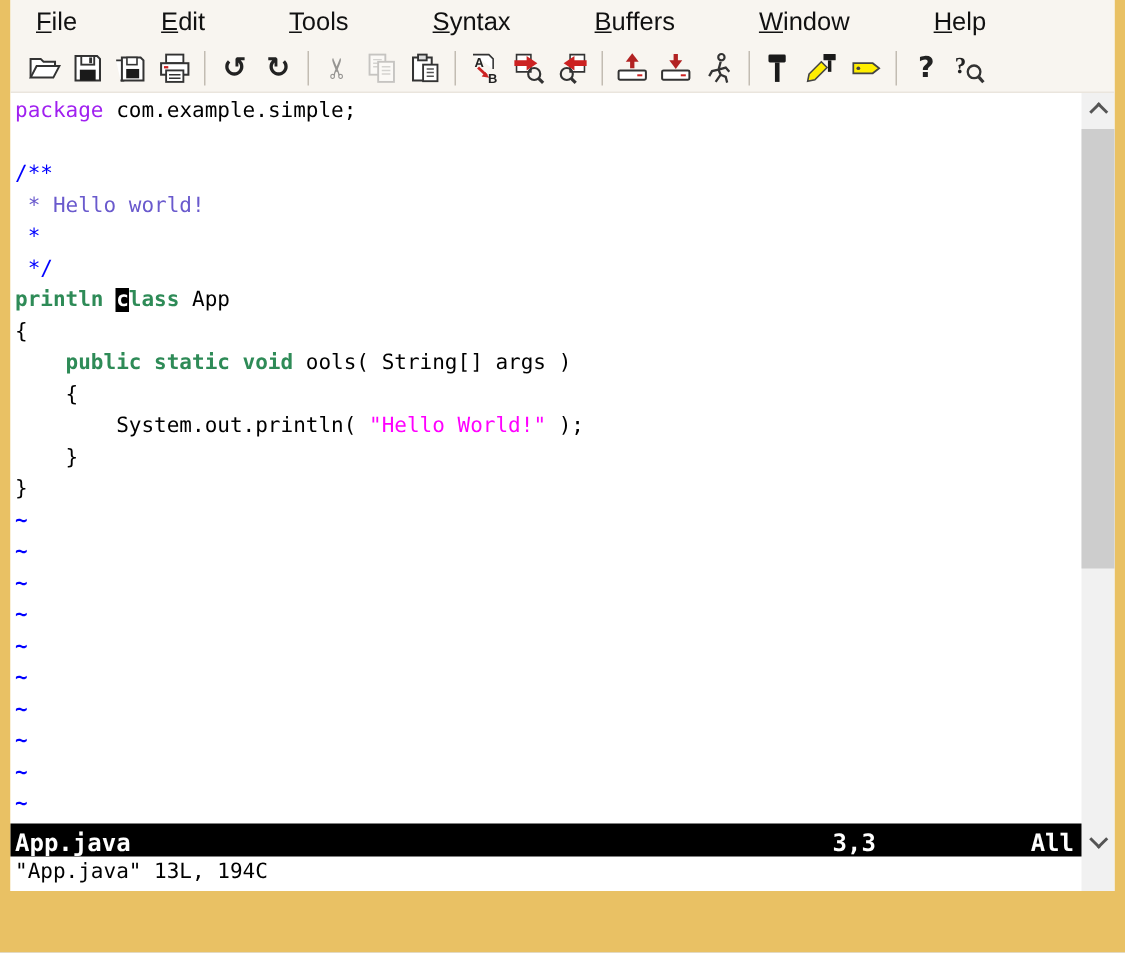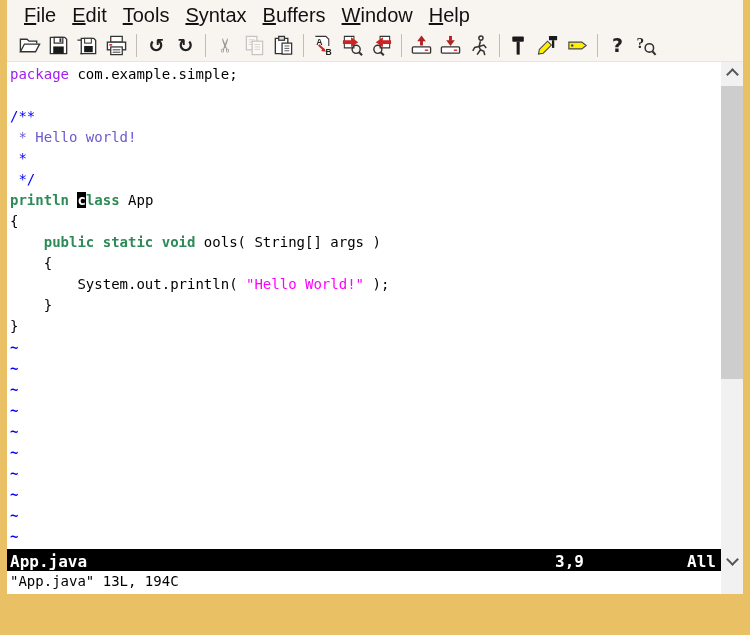--- a/index.html
+++ b/index.html
@@ -23,21 +23,21 @@
   .max-glyph{width:15px;height:12px;border:2px solid #1a1a1a;border-top-width:3px;background:transparent;}
   .close-btn{
     width:63px;height:31px;background:var(--close-button-bg,#c75050);
     display:flex;align-items:center;justify-content:center;
     color:#fff;font-size:15px;font-weight:bold;margin-top:1px;
   }
   
   .content{margin:0 7px 5px 7px;height:594px;background:#fff;display:flex;flex-direction:column;}
   .menubar{
     height:30px;background:var(--chrome-bg,#f8f5f0);display:flex;align-items:center;
-    padding-left:9px;font-size:20px;color:#111;flex:0 0 auto;
+    padding-left:9px;font-size:17px;color:#111;flex:0 0 auto;gap:40px;
   }
   .menu-item{padding:4px 8px;cursor:default;}
   .menu-item .mnemonic{text-decoration:underline;}
   .toolbar{
     height:32px;background:var(--chrome-bg,#f8f5f0);display:flex;align-items:center;
     padding-left:8px;flex:0 0 auto;border-bottom:1px solid #eae5dd;
   }
   .tb-btn{width:25px;height:25px;margin:0 2px;display:flex;align-items:center;justify-content:center;}
   .tb-btn svg{width:23px;height:23px;display:block;}
   .tb-btn .glyph{font-family:"DejaVu Sans",sans-serif;font-size:19px;color:#222;line-height:1;}
@@ -272,21 +272,21 @@
               <div class="code-line tilde">~</div>
               <div class="code-line tilde">~</div>
               <div class="code-line tilde">~</div>
               <div class="code-line tilde">~</div>
               <div class="code-line tilde">~</div>
               <div class="code-line tilde">~</div>
             </div>
         </div>
         <div class="statusline">
           <span>App.java</span>
-          <span class="status-pos">3,9</span>
+          <span class="status-pos">3,3</span>
           <span class="status-scroll">All</span>
         </div>
         <div class="cmdline">"App.java" 13L, 194C</div>
       </div>
 
       <div class="scrollbar">
         <div class="sb-btn">
           <span class="chev chev-up"></span>
         </div>
         <div class="sb-thumb"></div>

